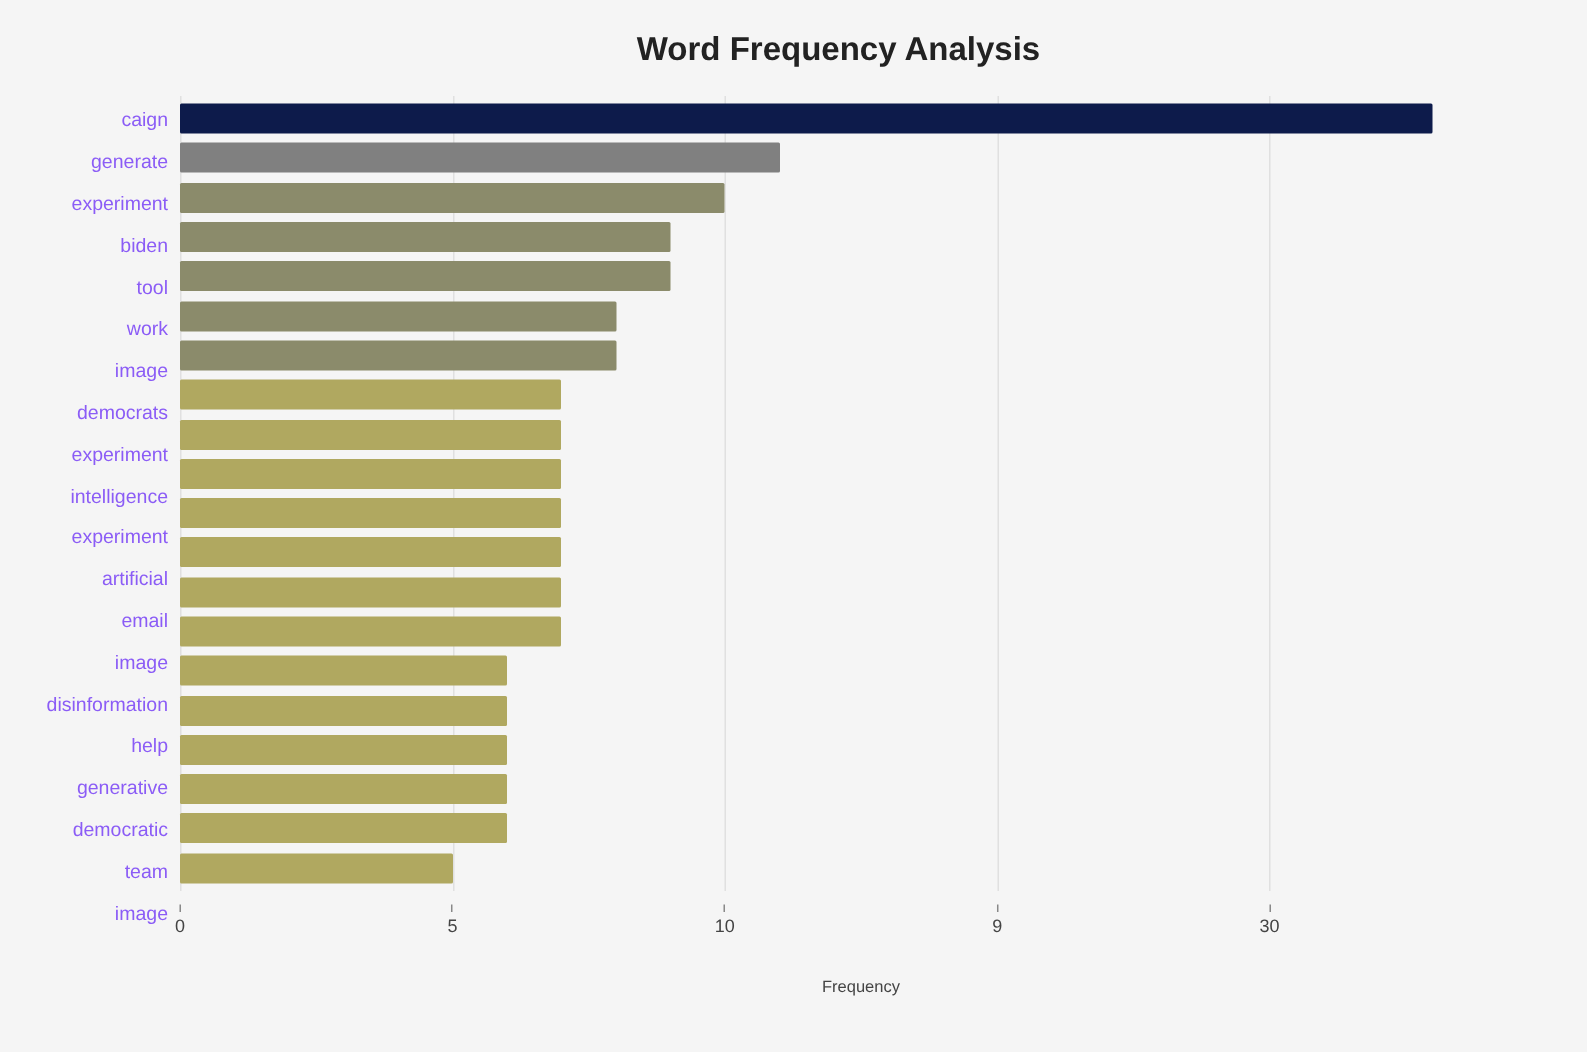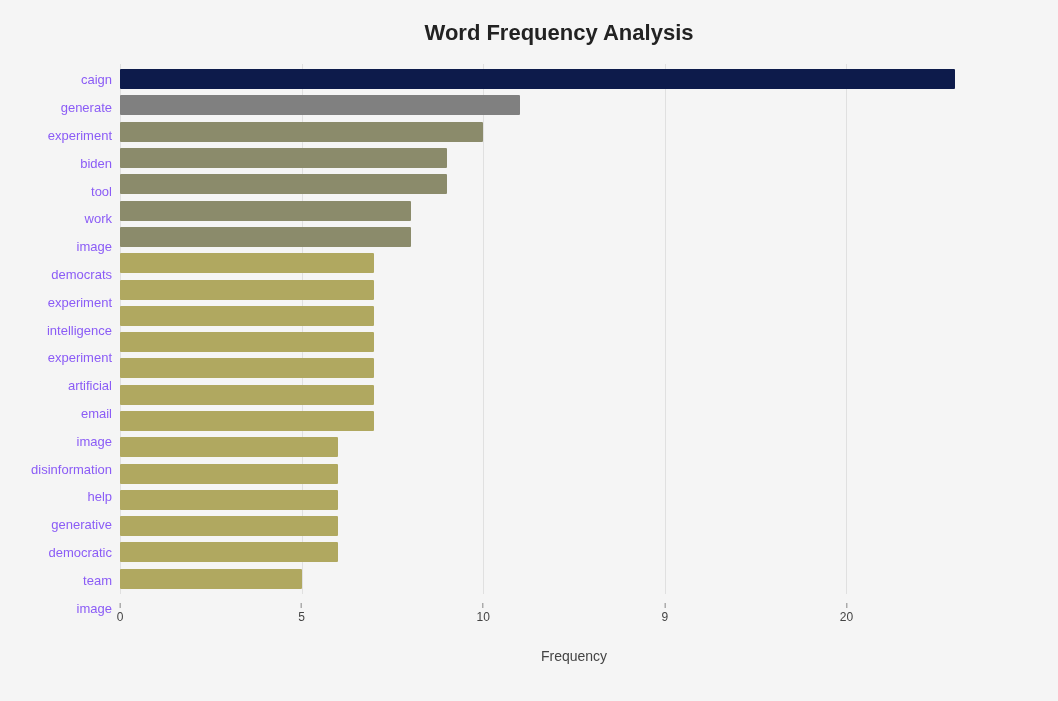--- a/index.html
+++ b/index.html
@@ -107,21 +107,21 @@
       width: 1px;
       height: 5px;
       background: #888;
       margin-bottom: 2px;
     }
     .x-axis-label {
       position: absolute;
       bottom: -40px;
       left: 50%;
       transform: translateX(-50%);
-      font-size: 14px;
+      font-size: 11px;
       color: #444;
     }
     .chart-wrapper {
       position: relative;
       padding-bottom: 50px;
     }
   </style>
 </head>
 <body>
 
@@ -234,20 +234,20 @@
             <div class="x-tick" style="left: 40%;">
               <div class="x-tick-line"></div>
               <span style="font-size: 12px;">10</span>
             </div>
             <div class="x-tick" style="left: 60%;">
               <div class="x-tick-line"></div>
               <span style="font-size: 12px;">9</span>
             </div>
             <div class="x-tick" style="left: 80%;">
               <div class="x-tick-line"></div>
-              <span style="font-size: 12px;">20</span>
+              <span style="font-size: 12px;">30</span>
             </div>
           </div>
         <div class="x-axis-label">Frequency</div>
       </div>
     </div>
   </div>
 </div>
 
 </body></html>

